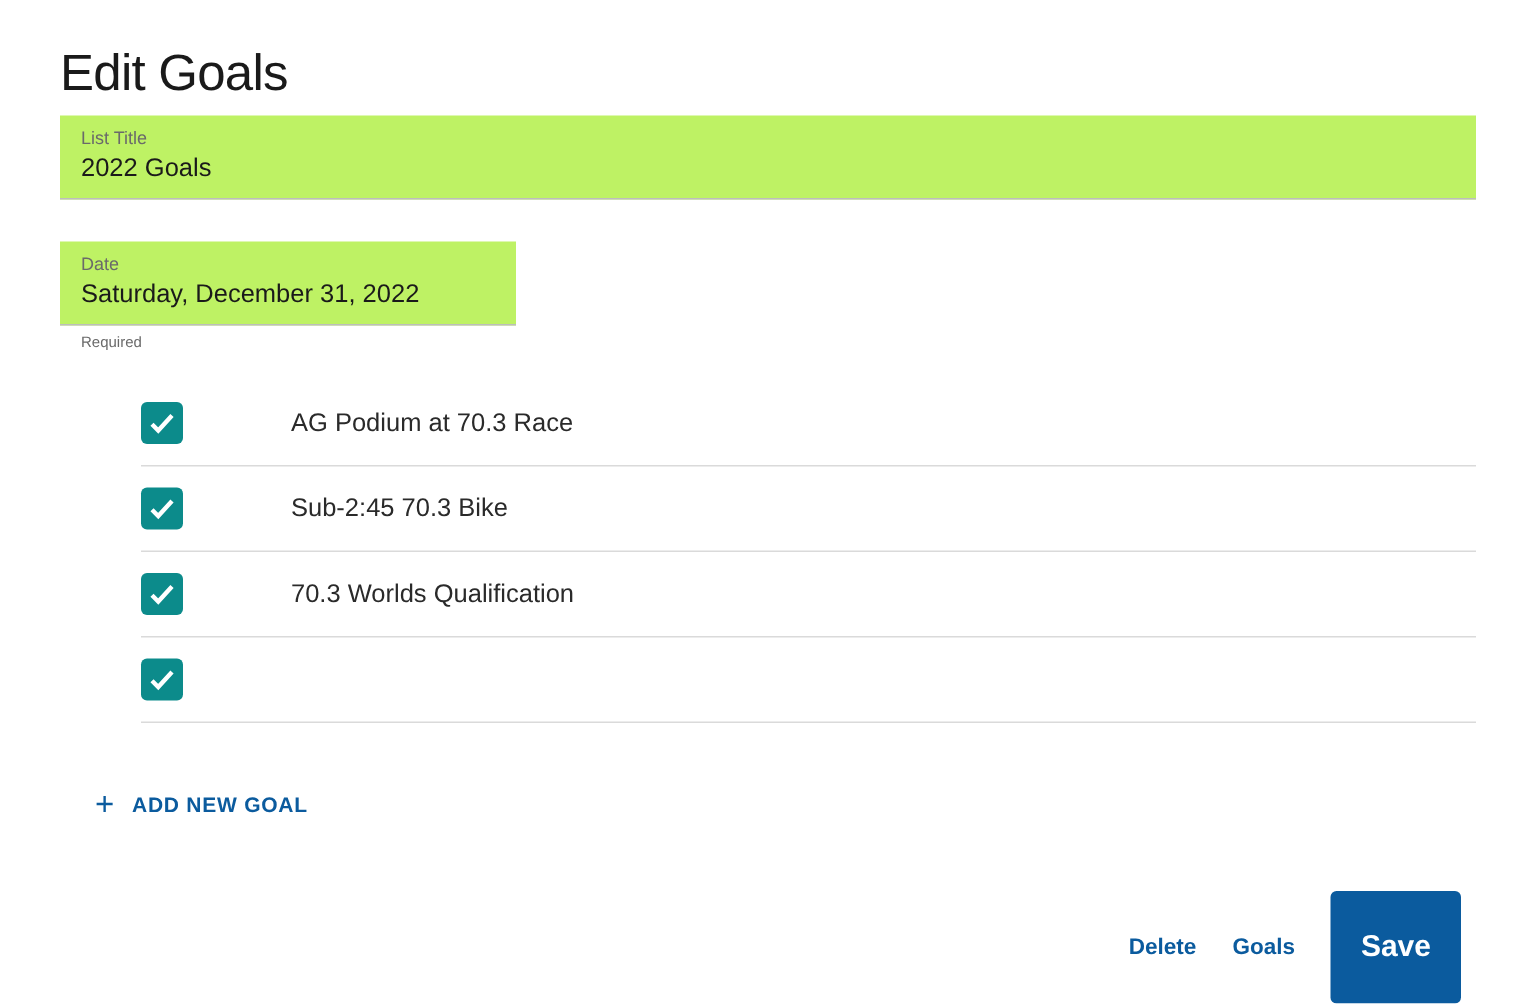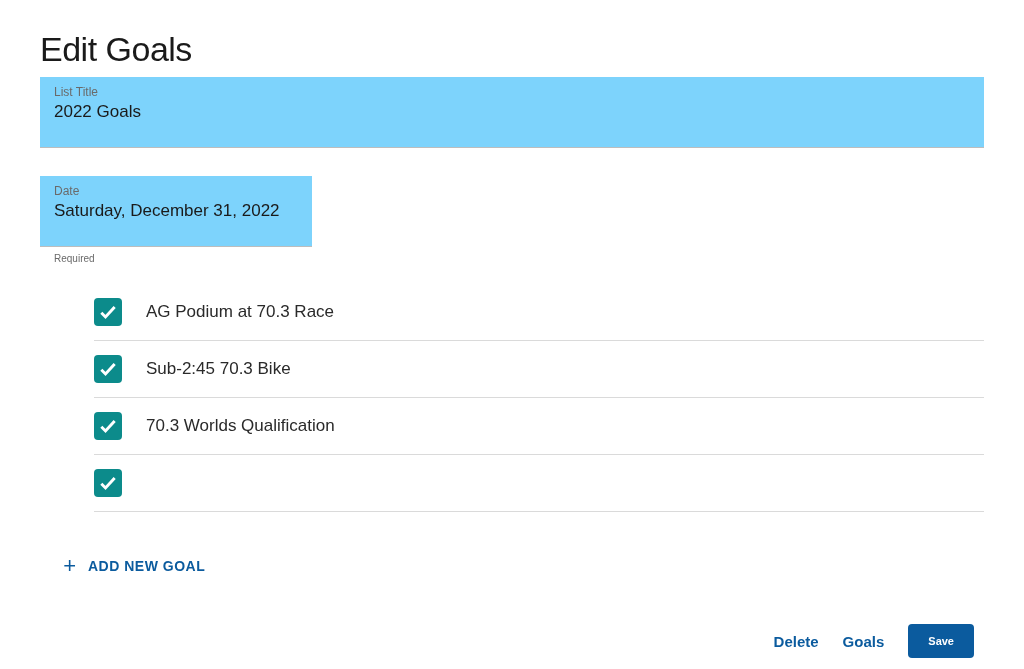--- a/index.html
+++ b/index.html
@@ -15,30 +15,30 @@
       padding: 30px 40px;
       color: #1a1a1a;
     }
     .page-title {
       font-size: 34px;
       font-weight: 500;
       margin-bottom: 8px;
       letter-spacing: -0.5px;
     }
     .field-block {
-      background: #7dd3fc;
-      padding: 8px 14px 25px 14px;
+      background: #bef264;
+      padding: 8px 14px 10px 14px;
       border-bottom: 1px solid #bdbdbd;
       margin-bottom: 0;
     }
     .field-block.full {
       width: 100%;
     }
     .field-block.date {
-      width: 272px;
+      width: 304px;
       margin-top: 28px;
     }
     .field-label {
       font-size: 12px;
       color: #6a6a6a;
       margin-bottom: 3px;
     }
     .field-value {
       font-size: 17px;
       color: #1a1a1a;
@@ -51,20 +51,21 @@
     }
     .goals-list {
       margin-top: 28px;
       padding-left: 54px;
     }
     .goal-row {
       display: flex;
       align-items: center;
       padding: 14px 0 14px 0;
       border-bottom: 1px solid #dadada;
+      gap: 48px;
     }
     .goal-row:first-child {
       padding-top: 6px;
     }
     .checkbox {
       width: 28px;
       height: 28px;
       background: #0c8b8b;
       border-radius: 4px;
       display: flex;
@@ -123,23 +124,23 @@
       font-weight: 700;
       font-size: 15px;
       cursor: pointer;
       font-family: inherit;
     }
     .save-btn {
       background: #0b5b9e;
       color: #fff;
       border: none;
       border-radius: 4px;
-      padding: 11px 20px;
+      padding: 26px 20px;
       font-weight: 600;
-      font-size: 11px;
+      font-size: 20px;
       cursor: pointer;
       font-family: inherit;
     }
   </style>
 </head>
 <body>
 
 <h1 class="page-title">Edit Goals</h1>
 
 <div class="field-block full">

